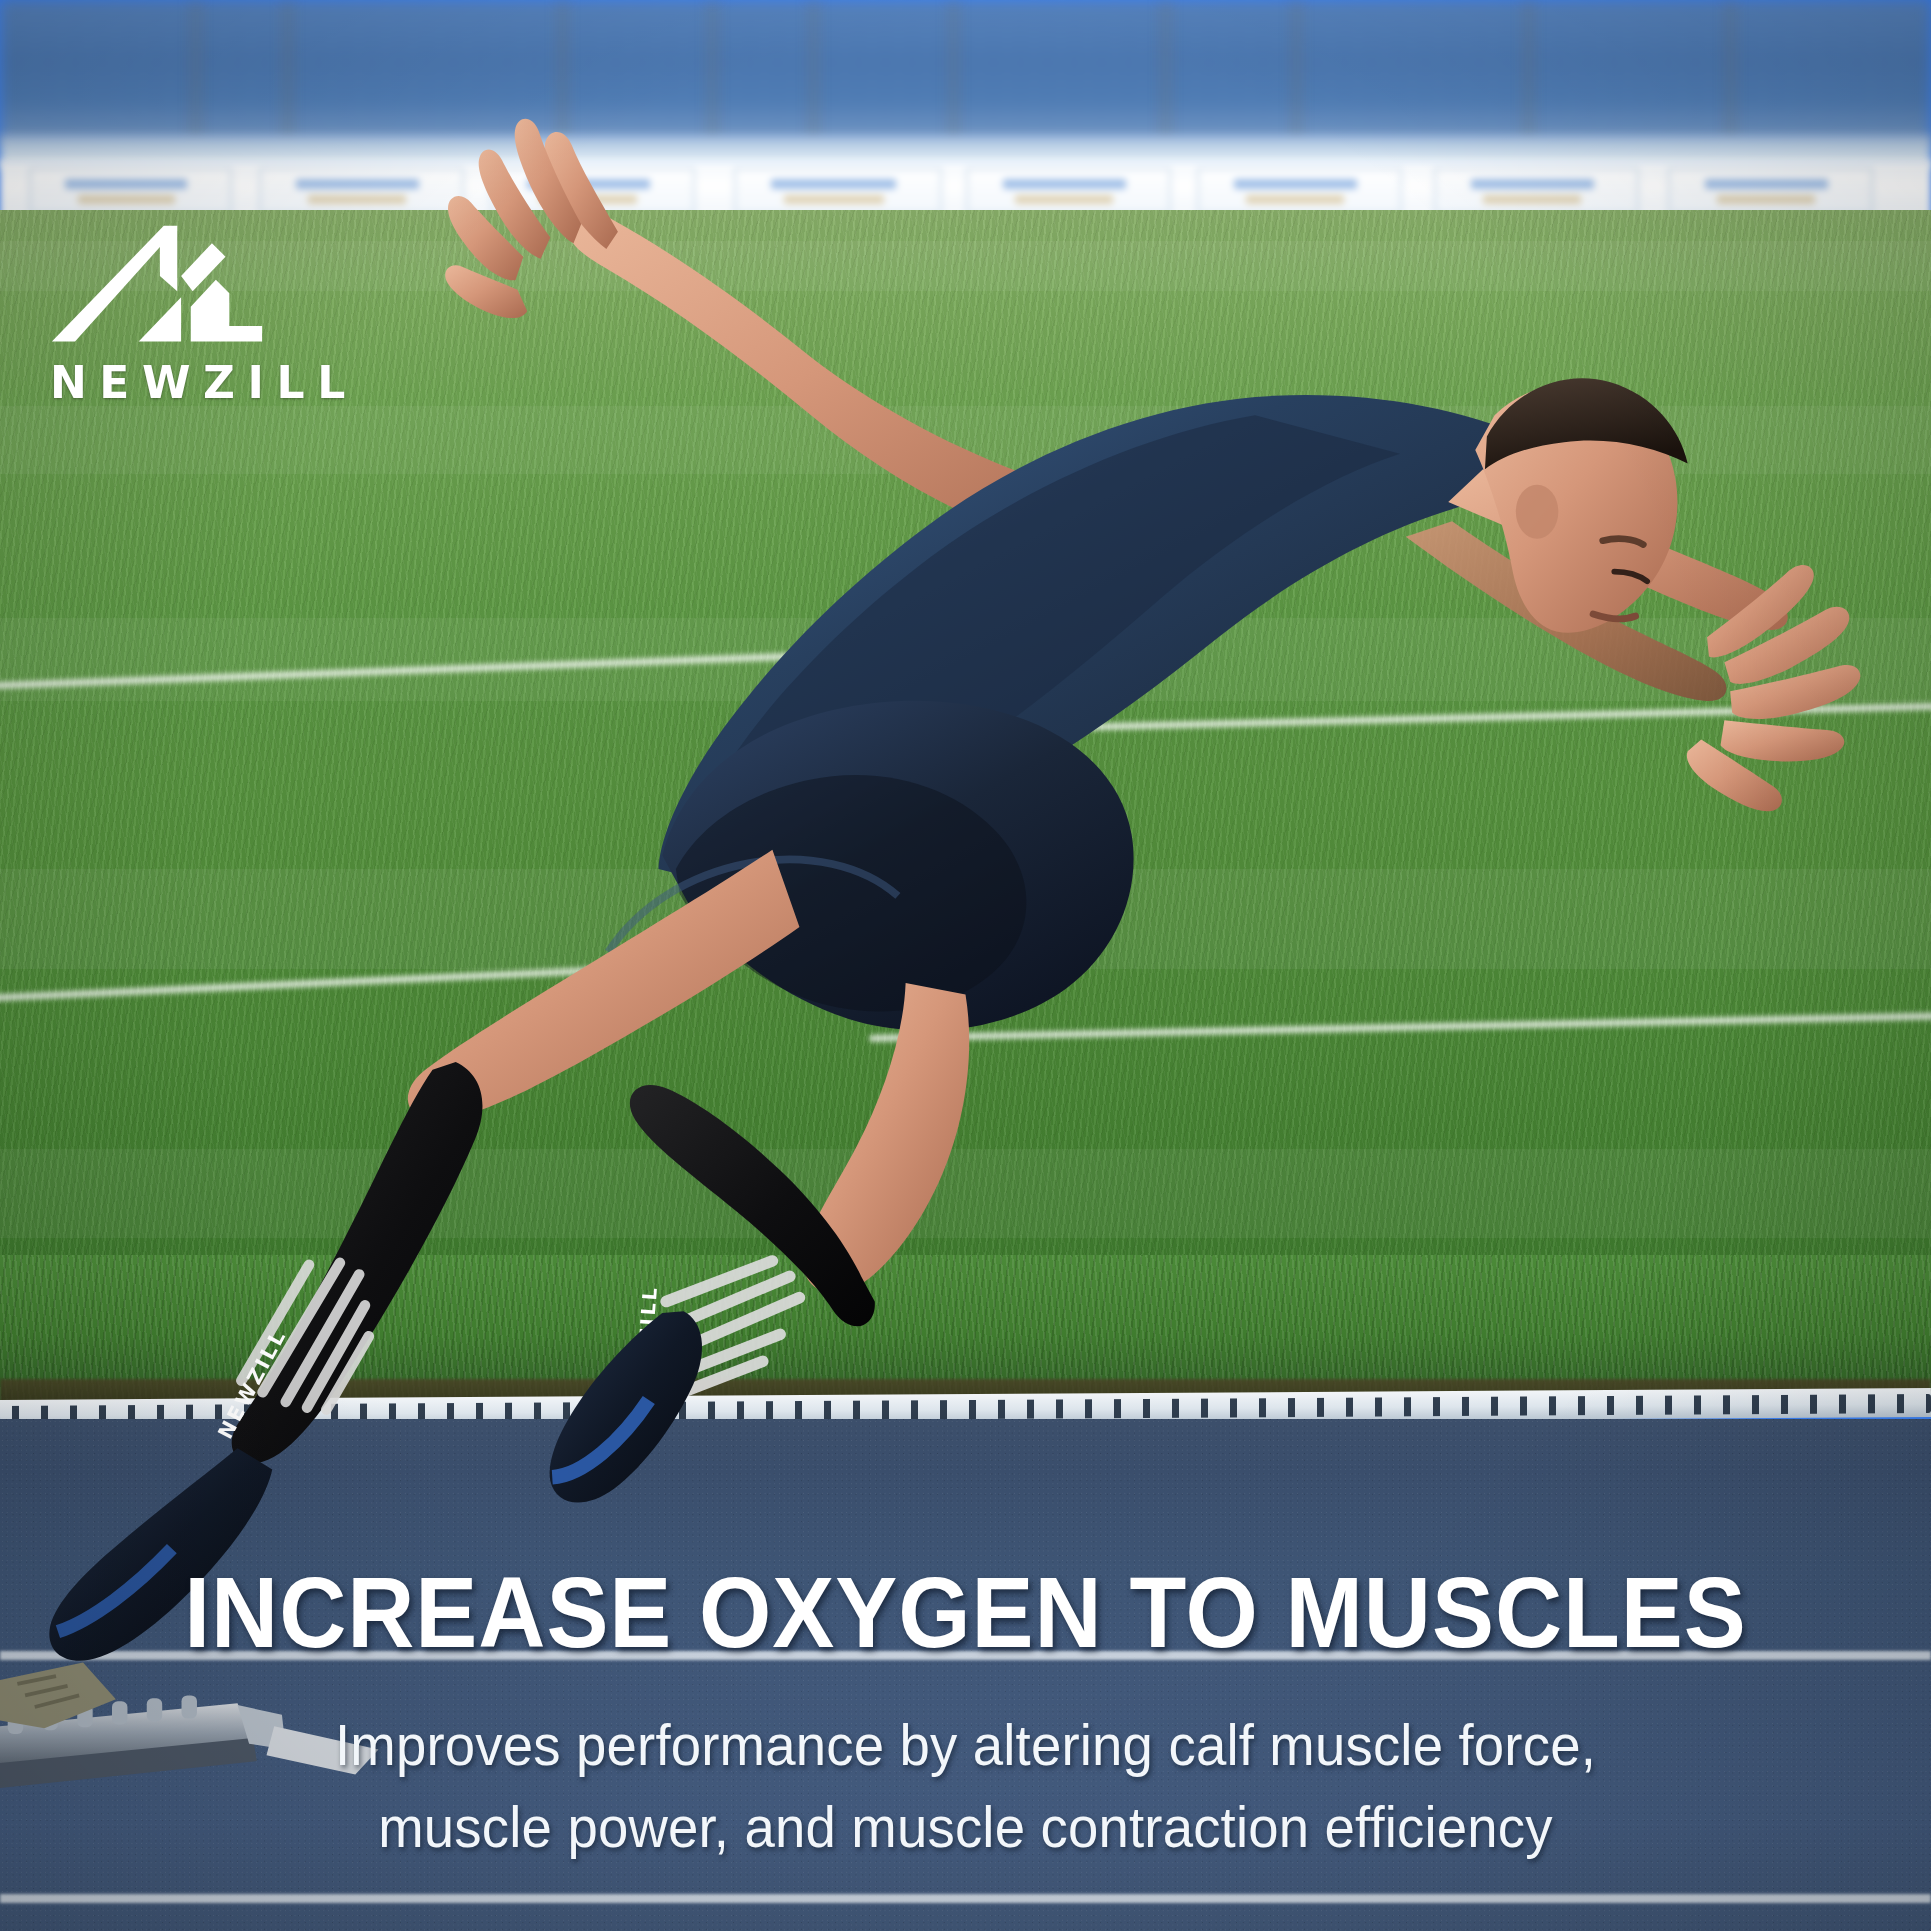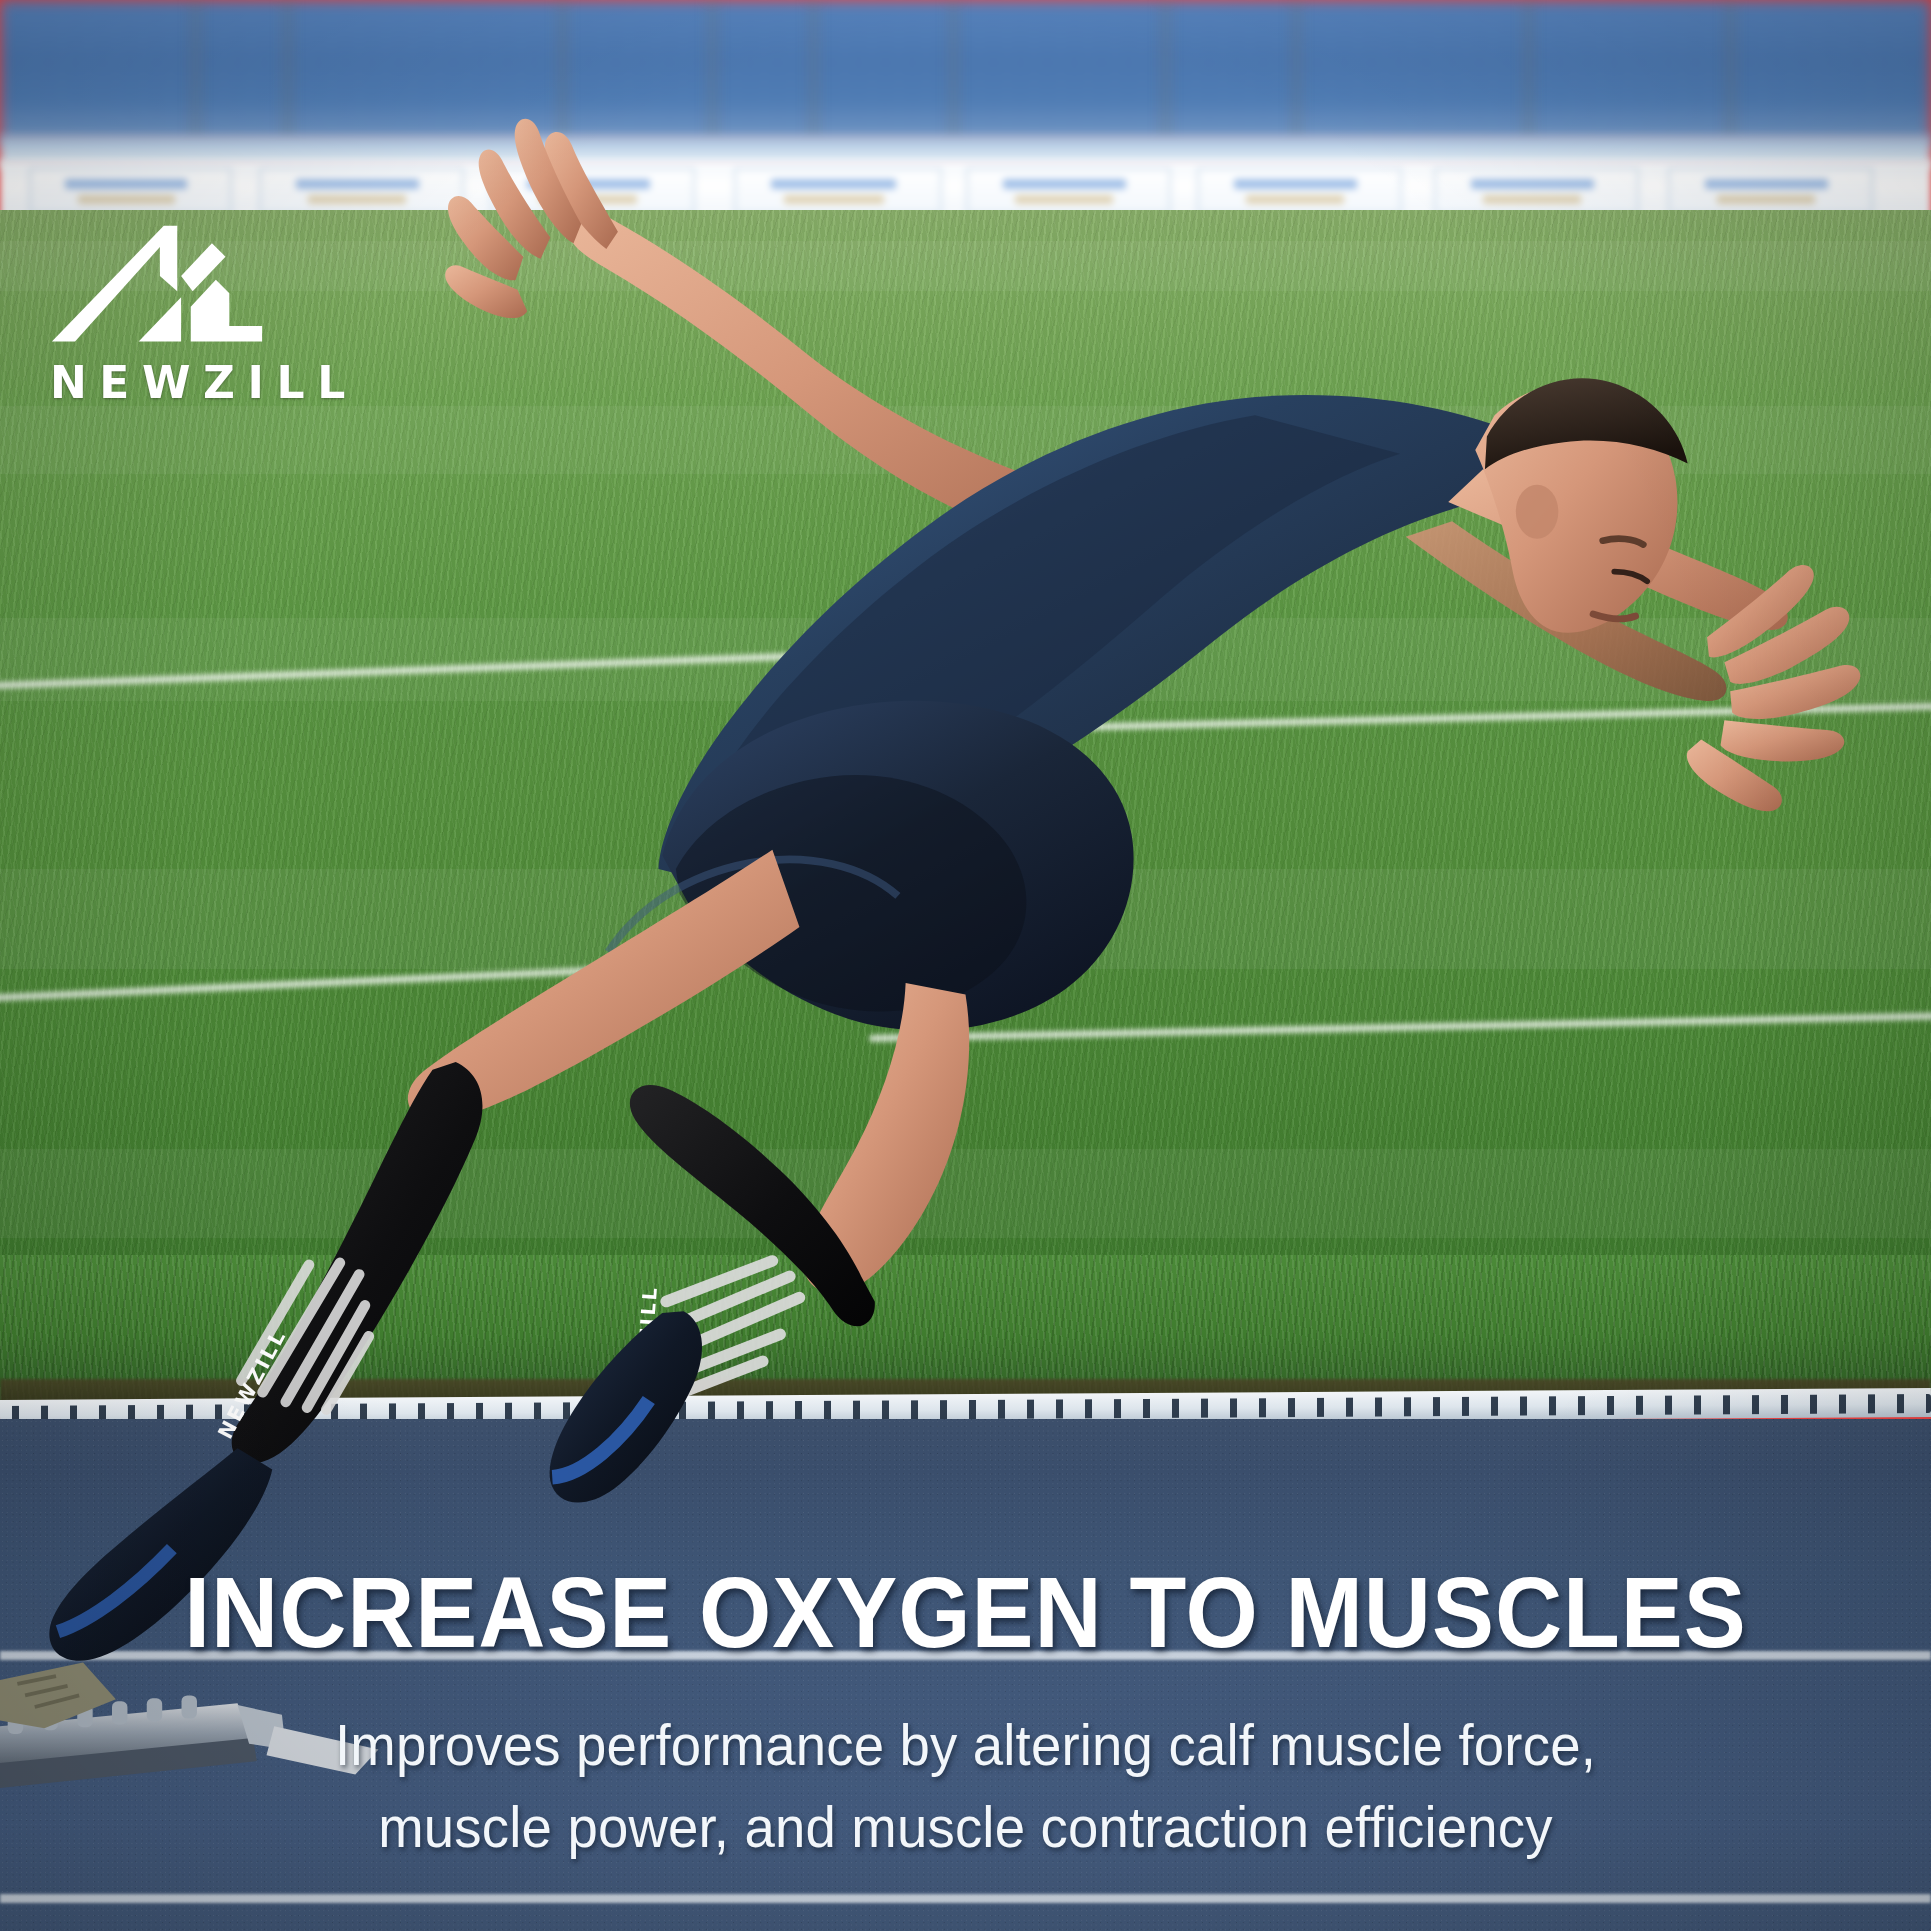--- a/index.html
+++ b/index.html
@@ -2,21 +2,21 @@
 <html><head>
 <meta charset="utf-8">
 <style>
   html,body{margin:0;padding:0;background:#111;}
   body{font-family:"Liberation Sans",sans-serif;}
 
   #ad{
     position:relative;
     width:1931px;height:1931px;
     overflow:hidden;
-    background:#ef4444;
+    background:#3b82f6;
   }
 
   
   .stadium-seats{
     position:absolute;left:0;top:0;width:1931px;height:145px;
     background:
       repeating-linear-gradient(90deg,
         rgba(255,255,255,.10) 0 2.9px, rgba(0,0,0,.06) 2.9px 13.5px),
       linear-gradient(180deg,#5786c4 0%,#4a79b6 42%,#4f7fbb 70%,#7ba0cf 100%);
     filter:blur(6.8px);

